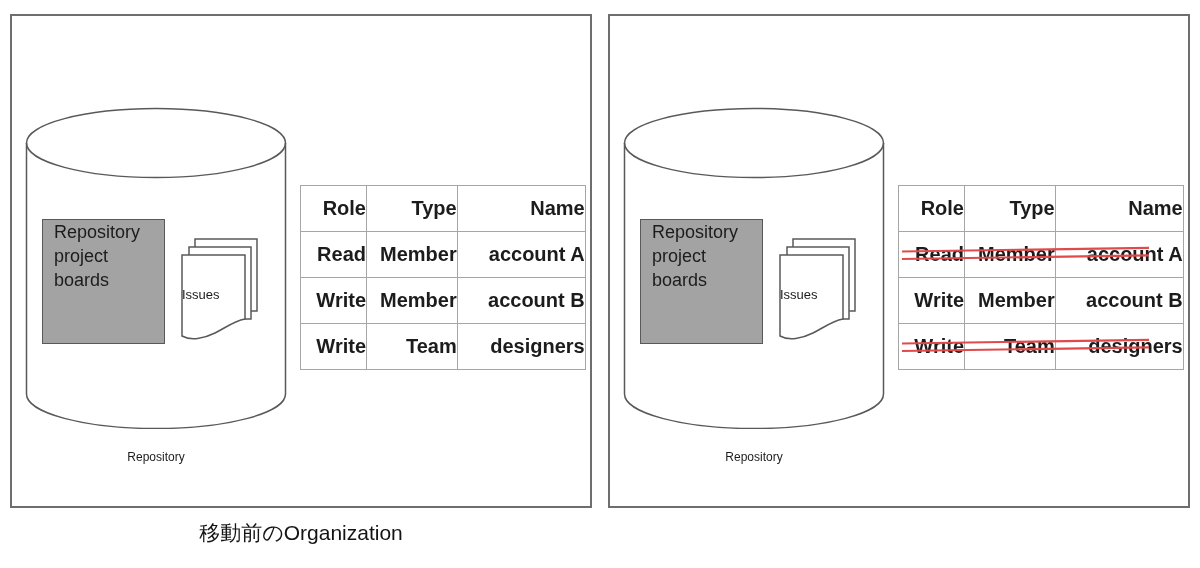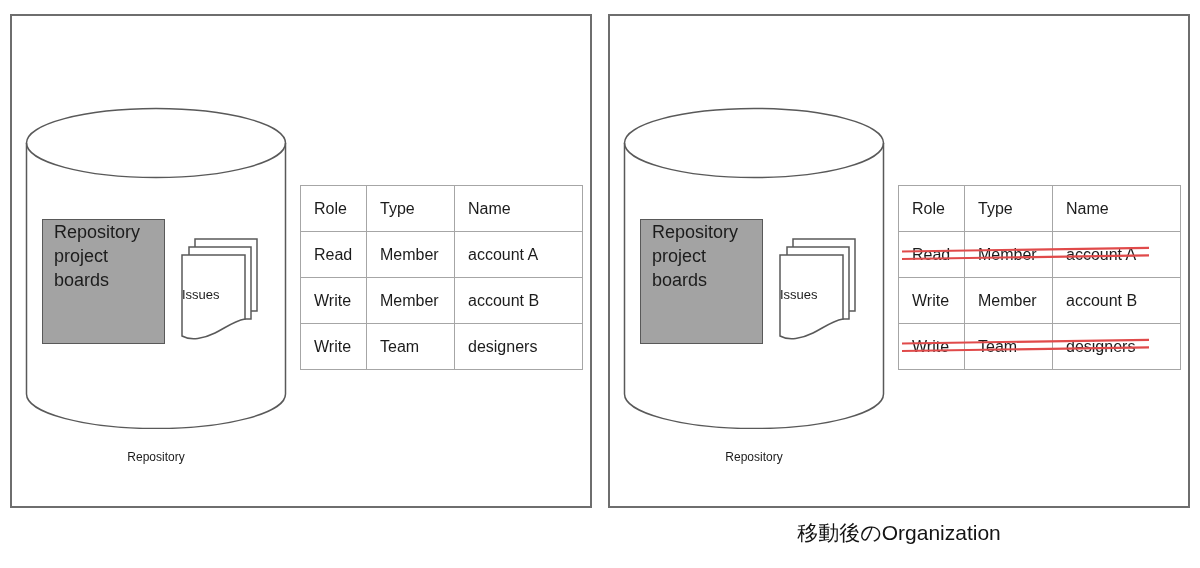--- a/index.html
+++ b/index.html
@@ -22,22 +22,22 @@
   .docstack{position:absolute;left:168px;top:222px;width:78px;height:104px;}
   .doc-label{position:absolute;left:170px;top:271px;width:62px;
              font-size:13px;line-height:15px;}
 
   .cyl-label{position:absolute;left:13px;top:434px;width:262px;
              text-align:center;font-size:12px;}
 
   .perm-table{position:absolute;left:288px;top:169px;border-collapse:collapse;
               background:#fff;table-layout:fixed;}
   .perm-table td,.perm-table th{border:1.5px solid #a6a6a6;height:46px;
-              padding:0 0 0 13px;font-size:16px;font-weight:400;
-              text-align:left;vertical-align:middle;box-sizing:border-box;}
+              padding:0 0 0 13px;font-size:20px;font-weight:700;
+              text-align:right;vertical-align:middle;box-sizing:border-box;}
   .col-role{width:66px;} .col-type{width:88px;} .col-name{width:128px;}
 
   .strikes{position:absolute;left:288px;top:169px;width:282px;height:184px;
            pointer-events:none;}
 
   .caption{position:absolute;top:519px;width:582px;text-align:center;
            font-size:21px;color:#141414;}
   .caption.c0{left:10px;}
   .caption.c1{left:608px;}
 
@@ -98,20 +98,21 @@
         <line x1="4" y1="66.5" x2="251" y2="62.8"></line>
         <line x1="4" y1="74" x2="251" y2="70.3"></line>
       </g>
       <g stroke-width="2.2" stroke="#e04a4a" style="display: none;">
         <line x1="4" y1="158.5" x2="251" y2="154.8"></line>
         <line x1="4" y1="166" x2="251" y2="162.3"></line>
       </g>
     </svg>
   </div>
 
+  <div class="caption c0">移動前のOrganization</div>
 
   <div class="panel p1">
 
     <svg class="cyl" viewBox="0 0 262 322">
       <path class="shape" d="M 1.5,36 A 129.5,34.5 0 0 1 260.5,36 L 260.5,287 A 129.5,34.5 0 0 1 1.5,287 Z"></path>
       <path d="M 1.5,36 A 129.5,34.5 0 0 0 260.5,36" fill="none" stroke="#595959" stroke-width="1.5"></path>
     </svg>
 
     <div class="repo-box">
       <span>Repository project boards</span>
@@ -156,15 +157,14 @@
         <line x1="4" y1="66.5" x2="251" y2="62.8"></line>
         <line x1="4" y1="74" x2="251" y2="70.3"></line>
       </g>
       <g stroke-width="2.2" stroke="#e04a4a">
         <line x1="4" y1="158.5" x2="251" y2="154.8"></line>
         <line x1="4" y1="166" x2="251" y2="162.3"></line>
       </g>
     </svg>
   </div>
 
-  <div class="caption c1">移動後のOrganization</div>
 
 </div>
 
 </body></html>

